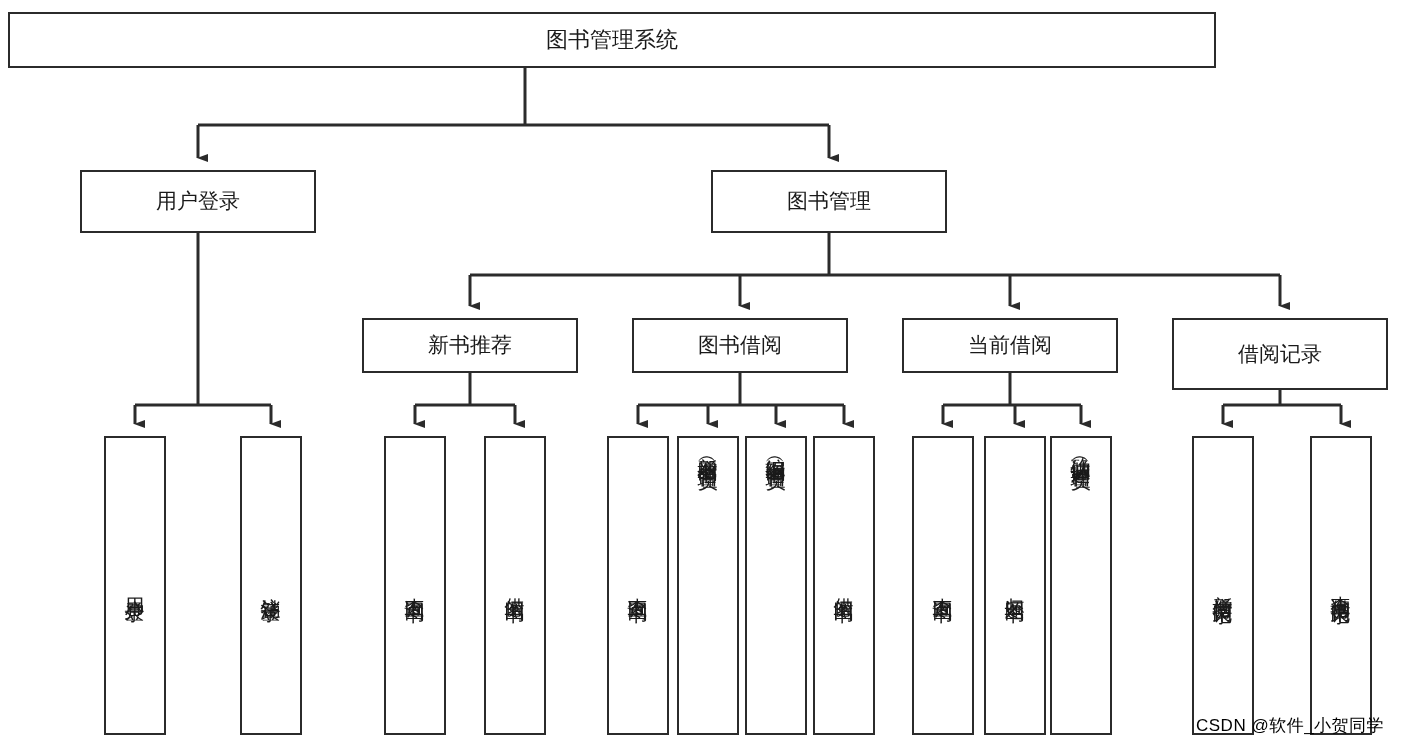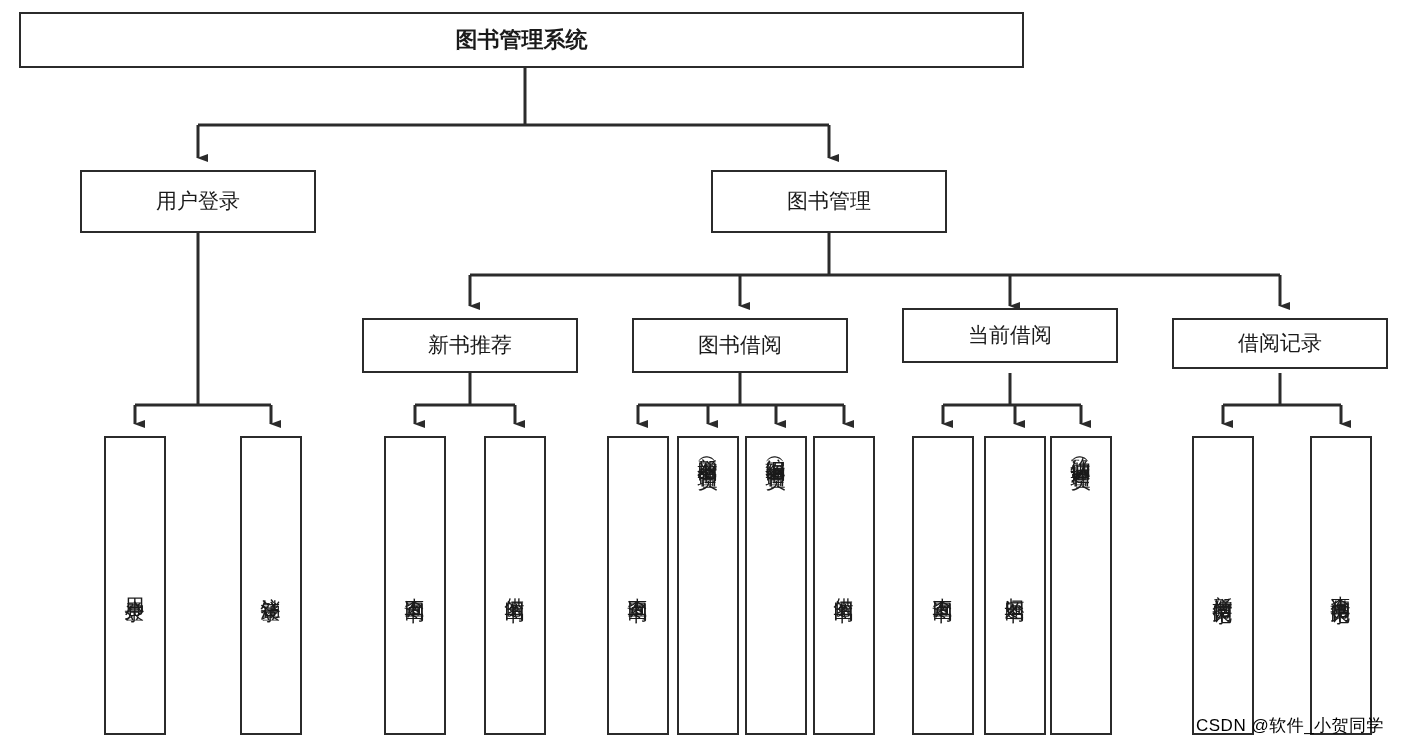--- a/index.html
+++ b/index.html
@@ -124,41 +124,41 @@
       <path d="M1015,405 L1015,424" marker-end="url(#arrow)"></path>
       <path d="M1081,405 L1081,424" marker-end="url(#arrow)"></path>
 
       <path d="M1280,373 L1280,405"></path>
       <path d="M1223,405 L1341,405"></path>
       <path d="M1223,405 L1223,424" marker-end="url(#arrow)"></path>
       <path d="M1341,405 L1341,424" marker-end="url(#arrow)"></path>
     </g>
   </svg>
 
-  <div class="node h root" style="left:19px; top:12px; width:1005px; height:56px;font-weight:bold;">
+  <div class="node h root" style="left:8px; top:12px; width:1208px; height:56px;">
     <span class="label">图书管理系统</span>
   </div>
 
   <div class="node h" style="left:80px; top:170px; width:236px; height:63px;">
     <span class="label">用户登录</span>
   </div>
   <div class="node h" style="left:362px; top:318px; width:216px; height:55px;">
     <span class="label">新书推荐</span>
   </div>
 
   <div class="node h" style="left:711px; top:170px; width:236px; height:63px;">
     <span class="label">图书管理</span>
   </div>
   <div class="node h" style="left:632px; top:318px; width:216px; height:55px;">
     <span class="label">图书借阅</span>
   </div>
-  <div class="node h" style="left:902px; top:308px; width:216px; height:55px;">
+  <div class="node h" style="left:902px; top:318px; width:216px; height:55px;">
     <span class="label">当前借阅</span>
   </div>
-  <div class="node h" style="left:1172px; top:318px; width:216px; height:51px;">
+  <div class="node h" style="left:1172px; top:318px; width:216px; height:72px;">
     <span class="label">借阅记录</span>
   </div>
 
   <div class="node v centered" style="left:104px; top:436px; width:62px; height:299px;">
     <span class="label">用户登录</span>
   </div>
   <div class="node v centered" style="left:240px; top:436px; width:62px; height:299px;">
     <span class="label">注销登录</span>
   </div>
 

